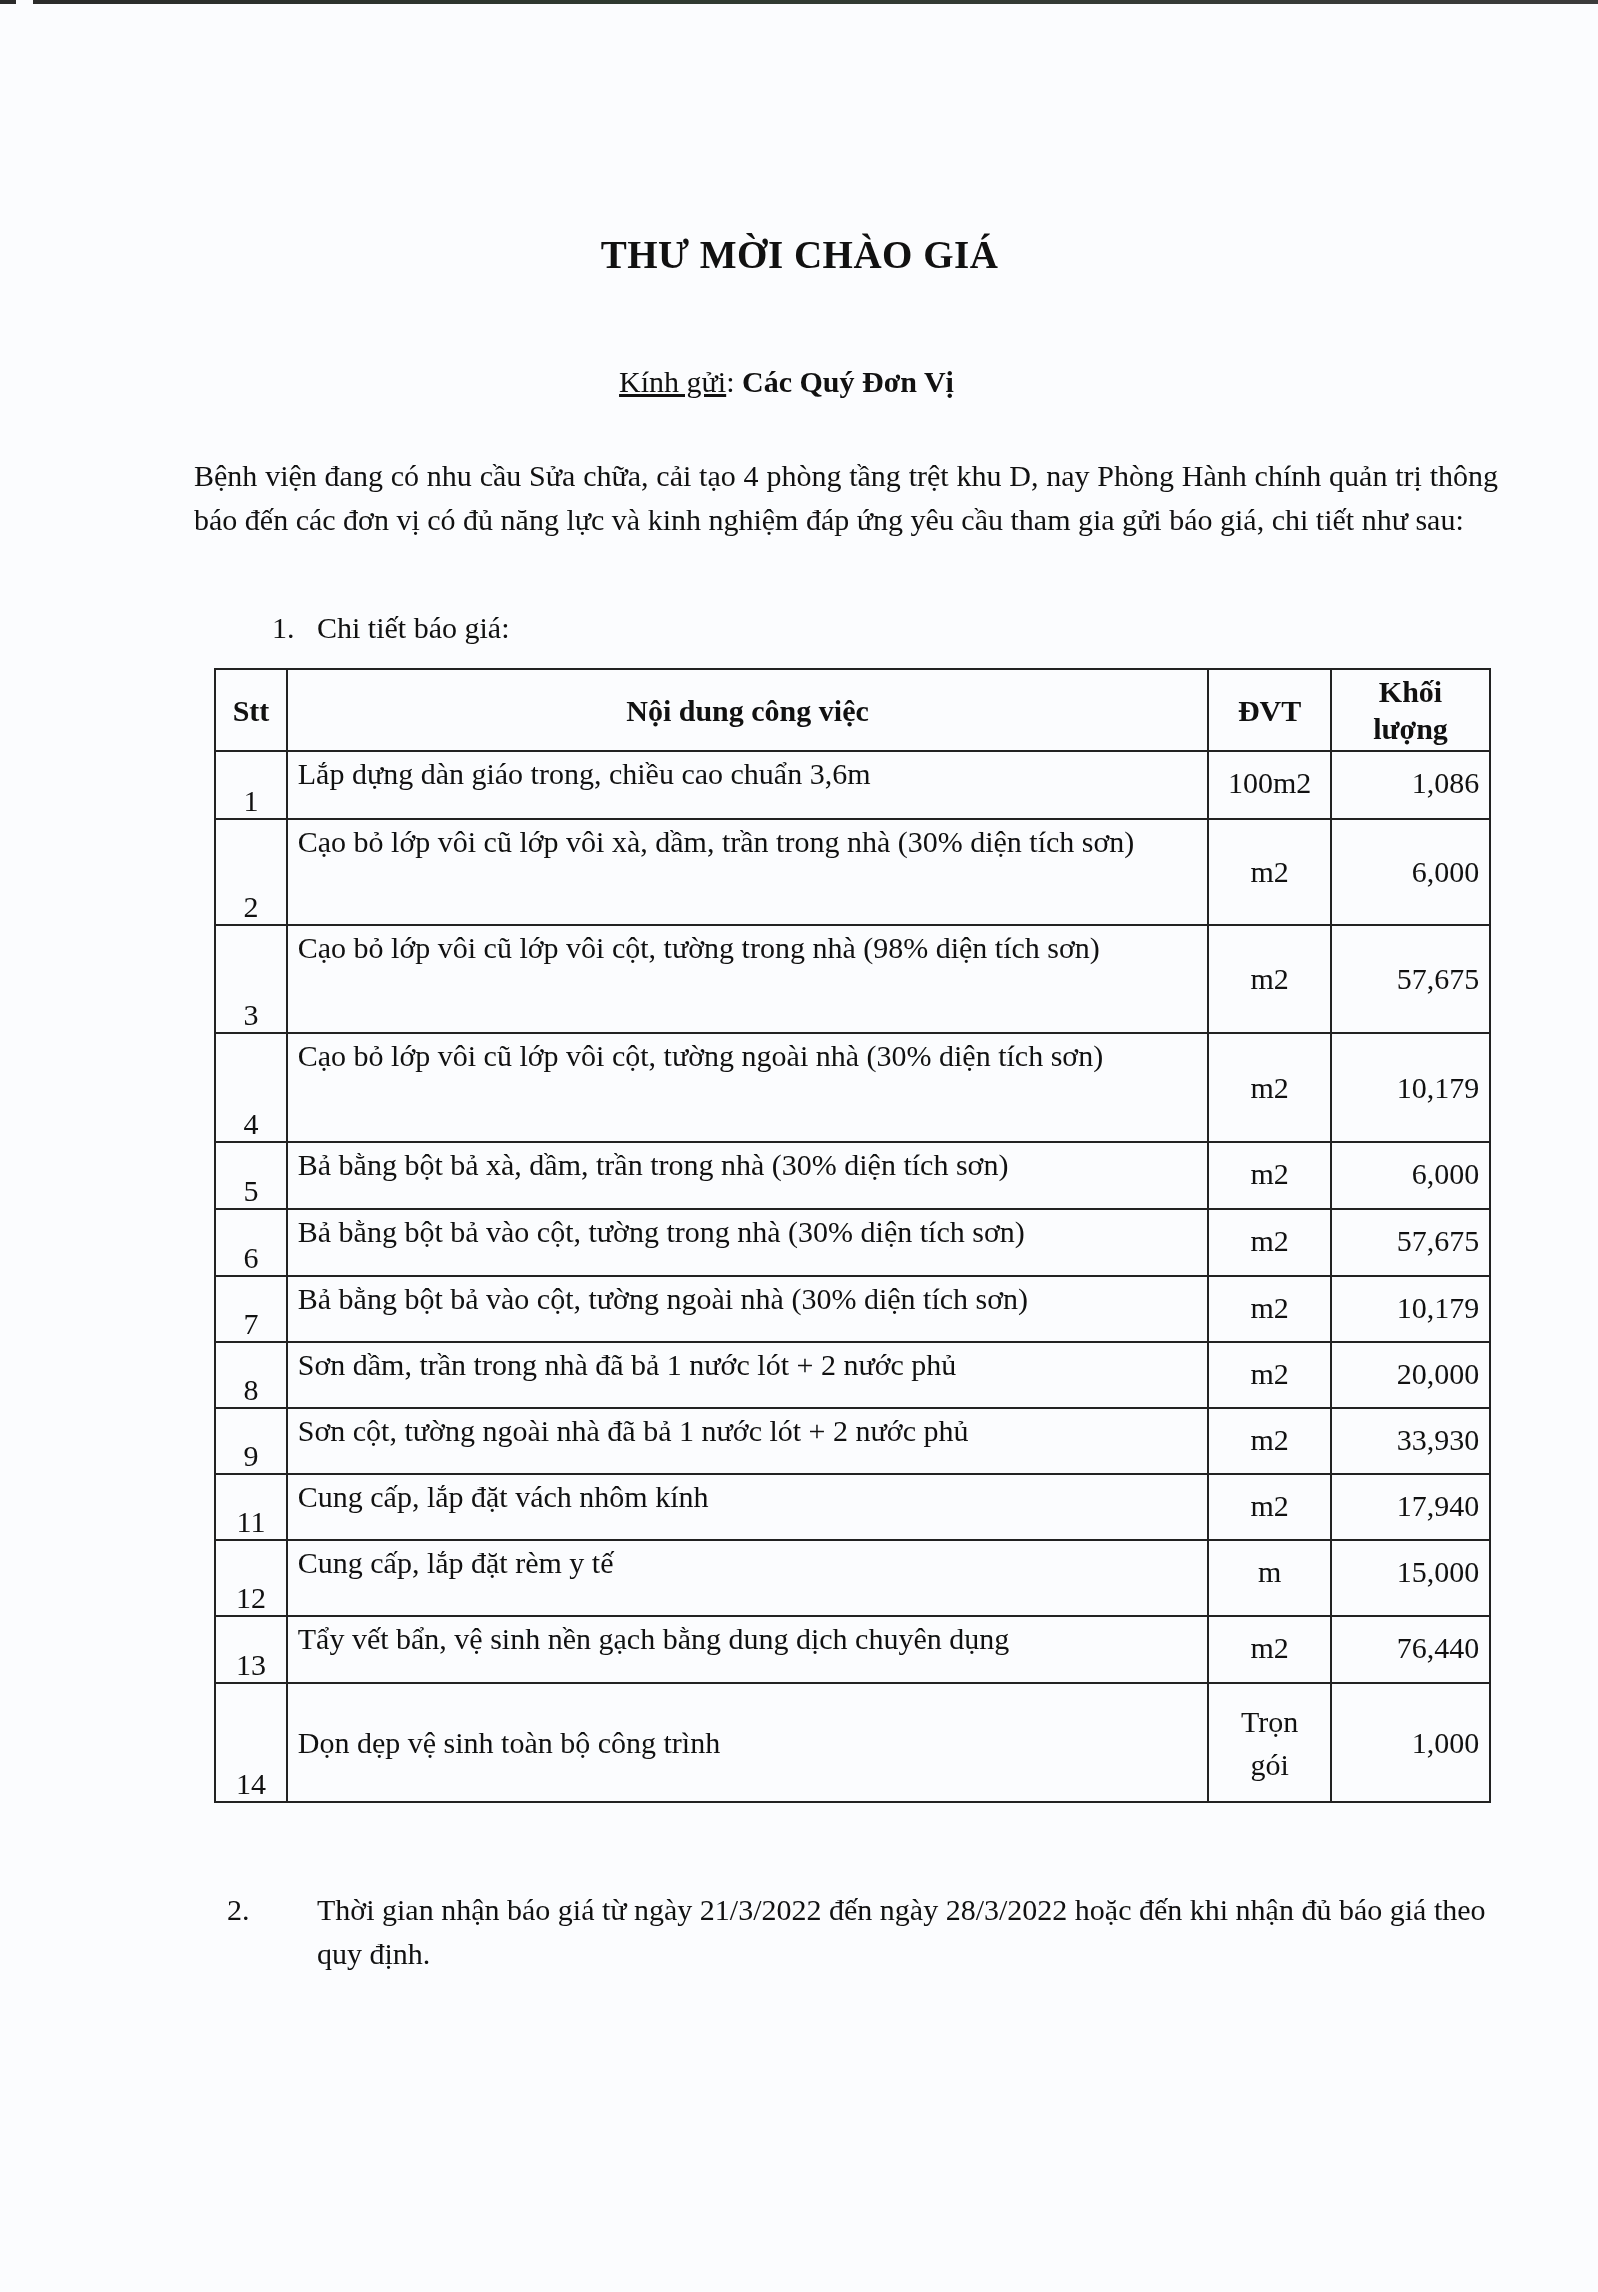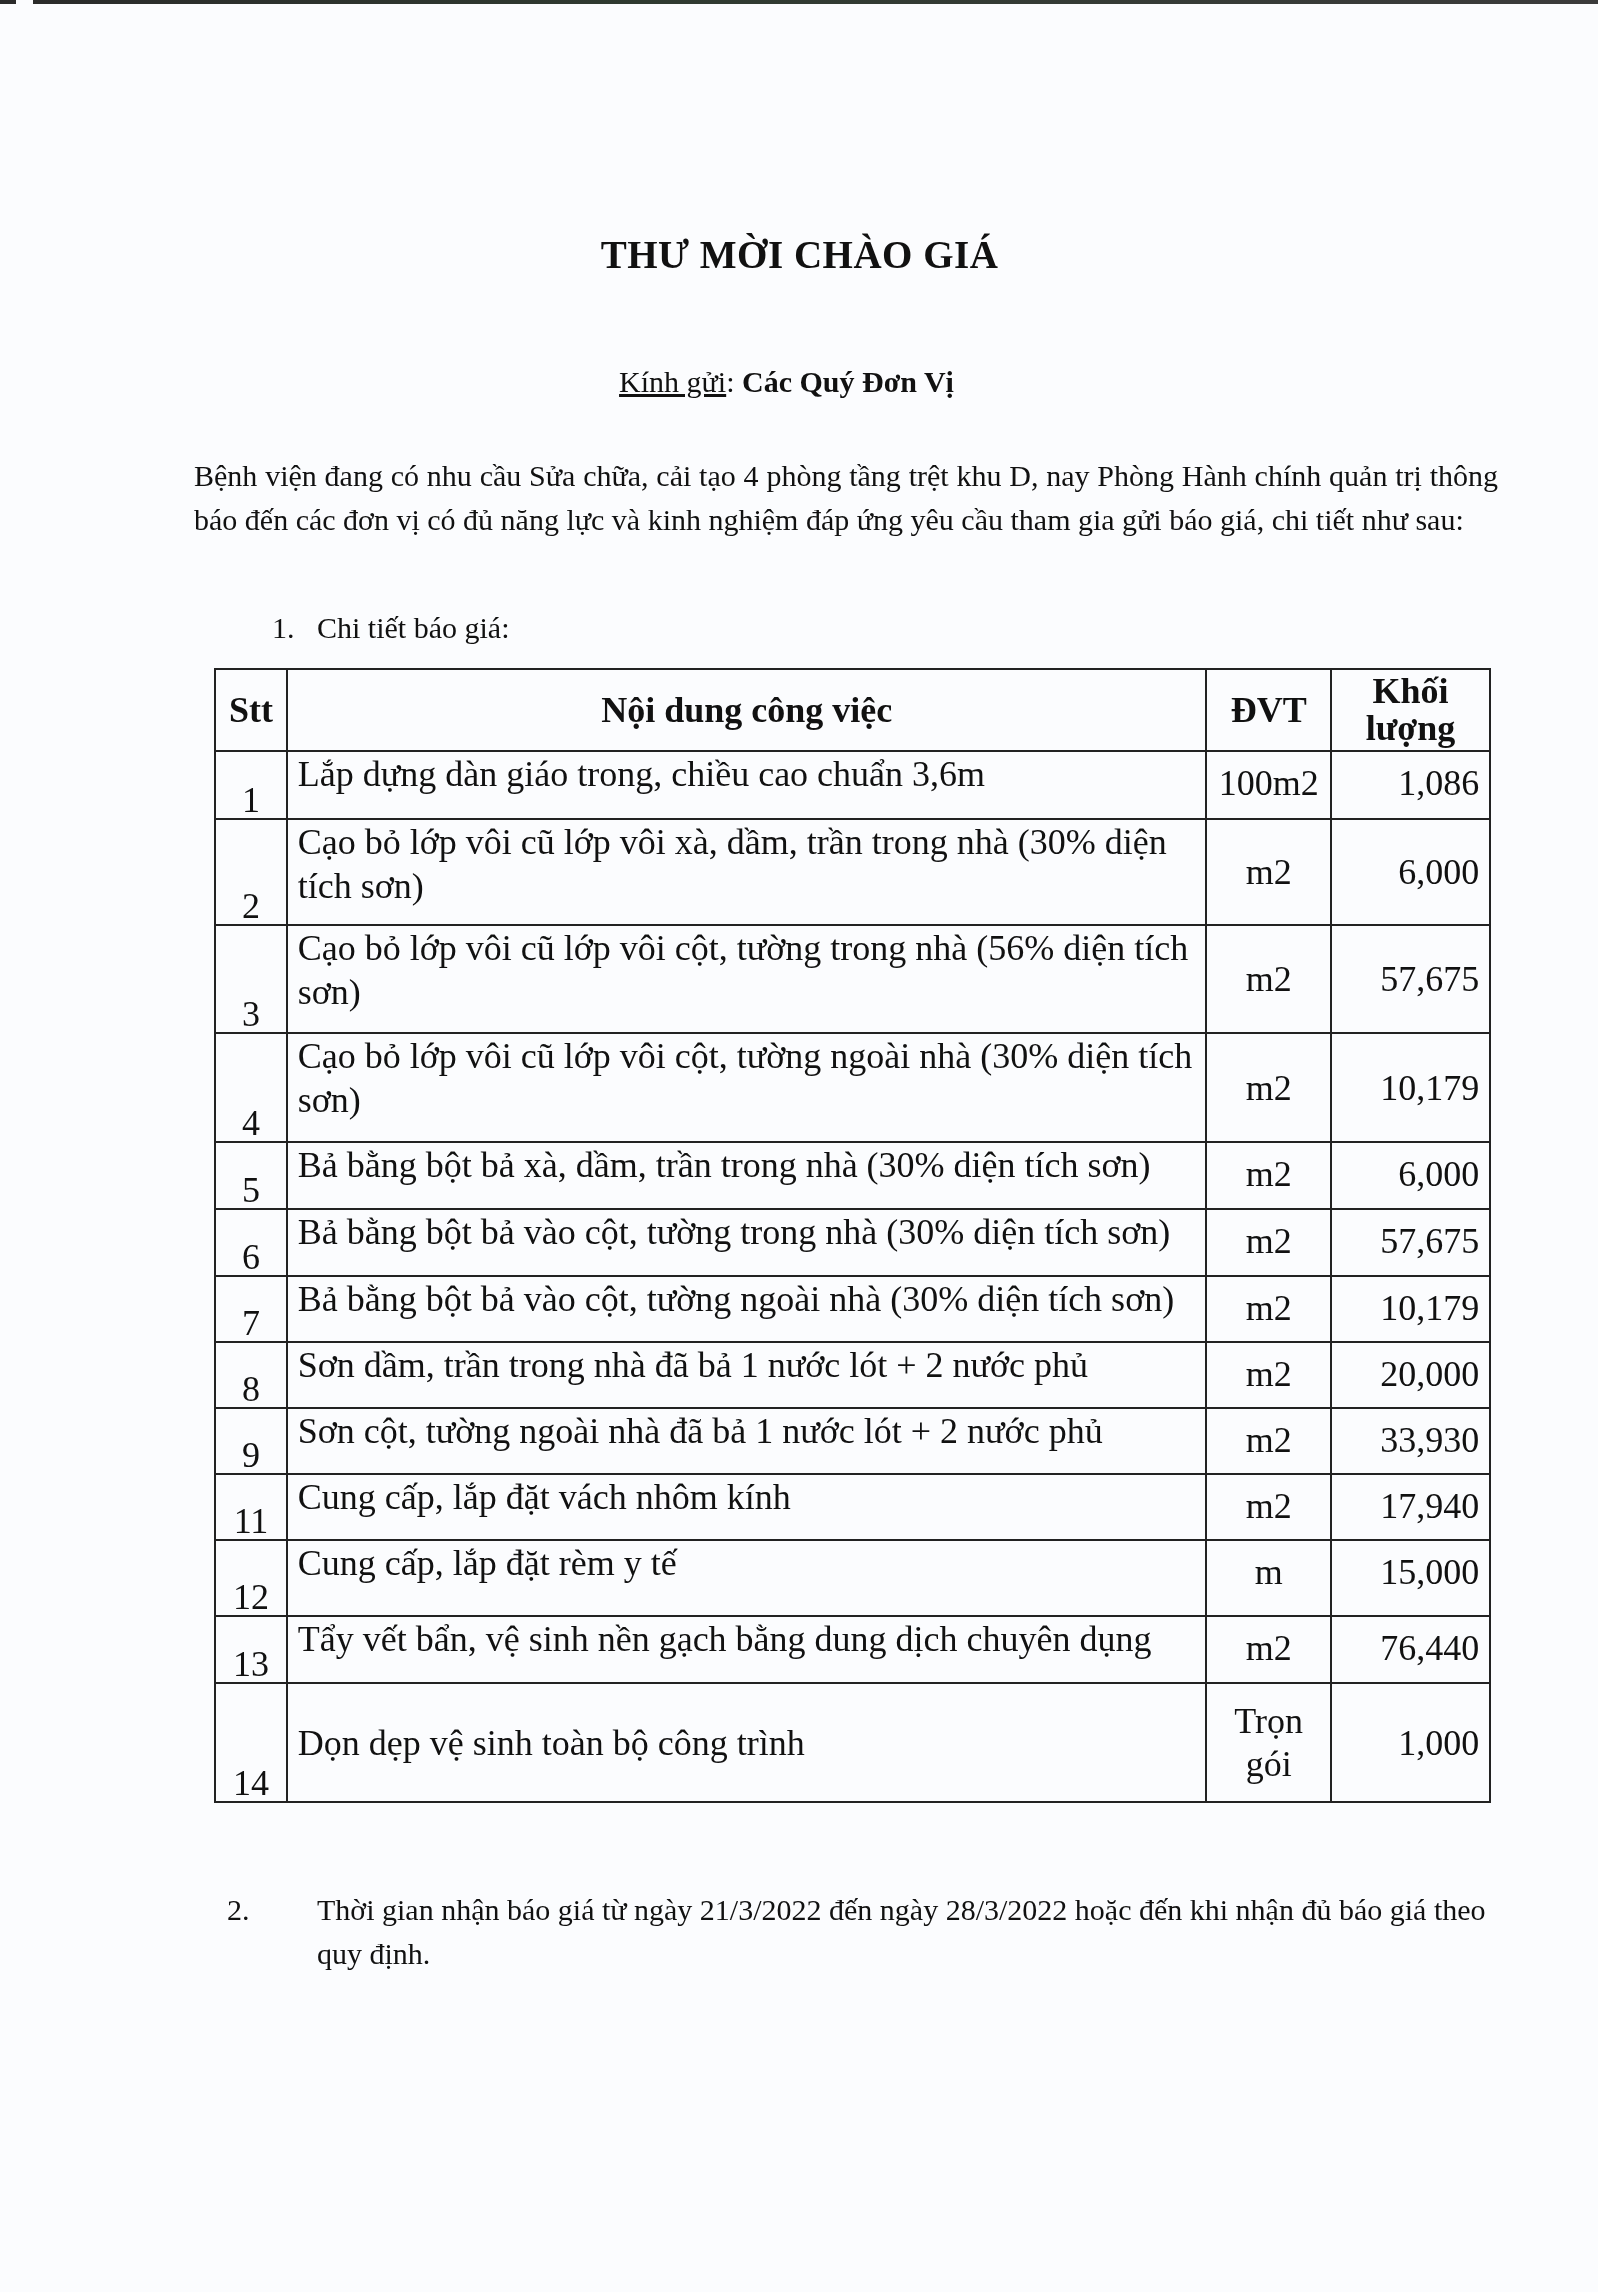--- a/index.html
+++ b/index.html
@@ -35,21 +35,21 @@
     position: absolute; font-size: 30px; line-height: 44px;
   }
   .li1 { left: 272px; top: 606px; }
   .li2 { left: 272px; top: 1888px; width: 1235px; }
   .li2 .num, .li1 .num { display: inline-block; width: 45px; }
   .li2 .cont { display: inline; }
   .li2 .wrap { padding-left: 45px; text-indent: -45px; }
   table.quote {
     position: absolute; left: 214px; top: 668px;
     width: 1277px; border-collapse: collapse;
-    font-size: 36px;
+    font-size: 30px;
   }
   table.quote td, table.quote th {
     border: 2px solid #222;
     padding: 0 9.8px;
   }
   table.quote th {
     font-weight: bold; text-align: center; vertical-align: middle;
     line-height: 37px; height: 80px;
   }
   col.c-stt { width: 72px; }
@@ -105,21 +105,21 @@
         <td class="qty">1,086</td>
       </tr>
       <tr class="r2" style="height: 106px;">
         <td class="stt">2</td>
         <td class="desc">Cạo bỏ lớp vôi cũ lớp vôi xà, dầm, trần trong nhà (30% diện tích sơn)</td>
         <td class="unit">m2</td>
         <td class="qty">6,000</td>
       </tr>
       <tr class="r2" style="height: 108px;">
         <td class="stt">3</td>
-        <td class="desc">Cạo bỏ lớp vôi cũ lớp vôi cột, tường trong nhà (56% diện tích sơn)</td>
+        <td class="desc">Cạo bỏ lớp vôi cũ lớp vôi cột, tường trong nhà (98% diện tích sơn)</td>
         <td class="unit">m2</td>
         <td class="qty">57,675</td>
       </tr>
       <tr class="r2" style="height: 109px;">
         <td class="stt">4</td>
         <td class="desc">Cạo bỏ lớp vôi cũ lớp vôi cột, tường ngoài nhà (30% diện tích sơn)</td>
         <td class="unit">m2</td>
         <td class="qty">10,179</td>
       </tr>
       <tr class="r" style="height: 67px;">

